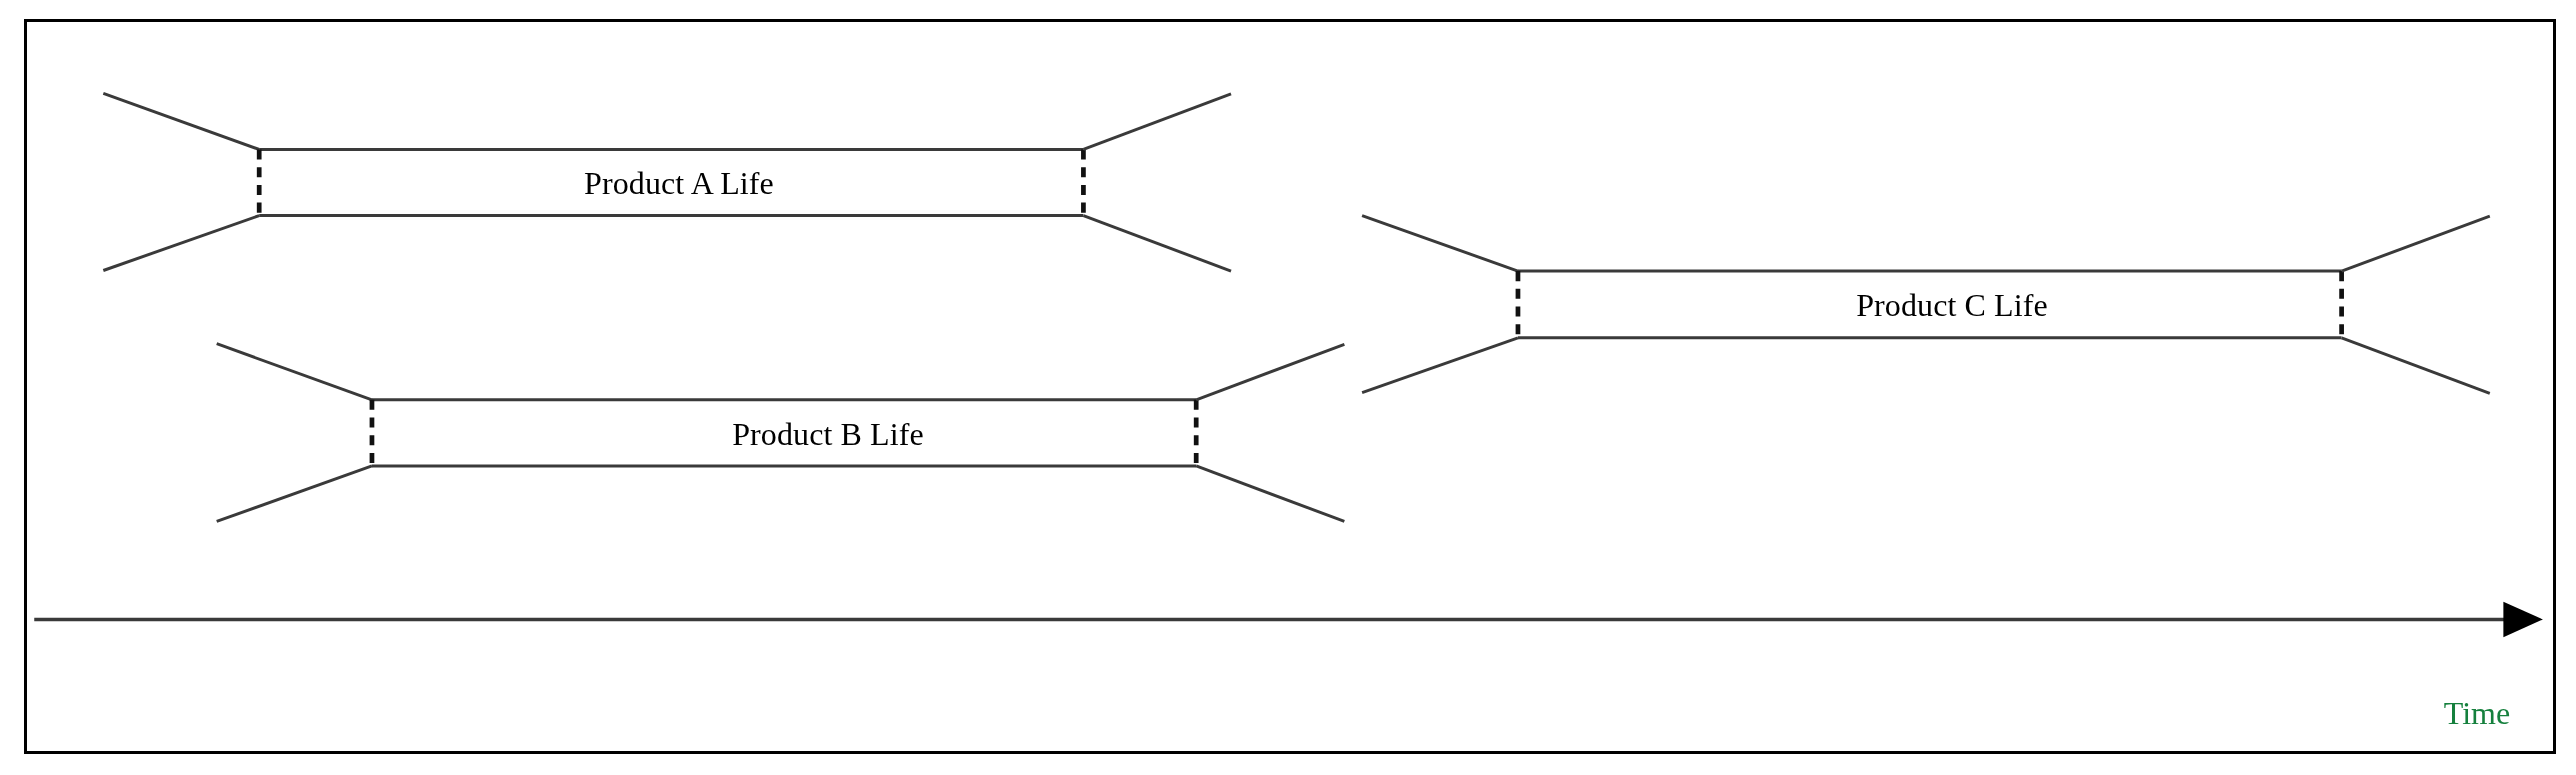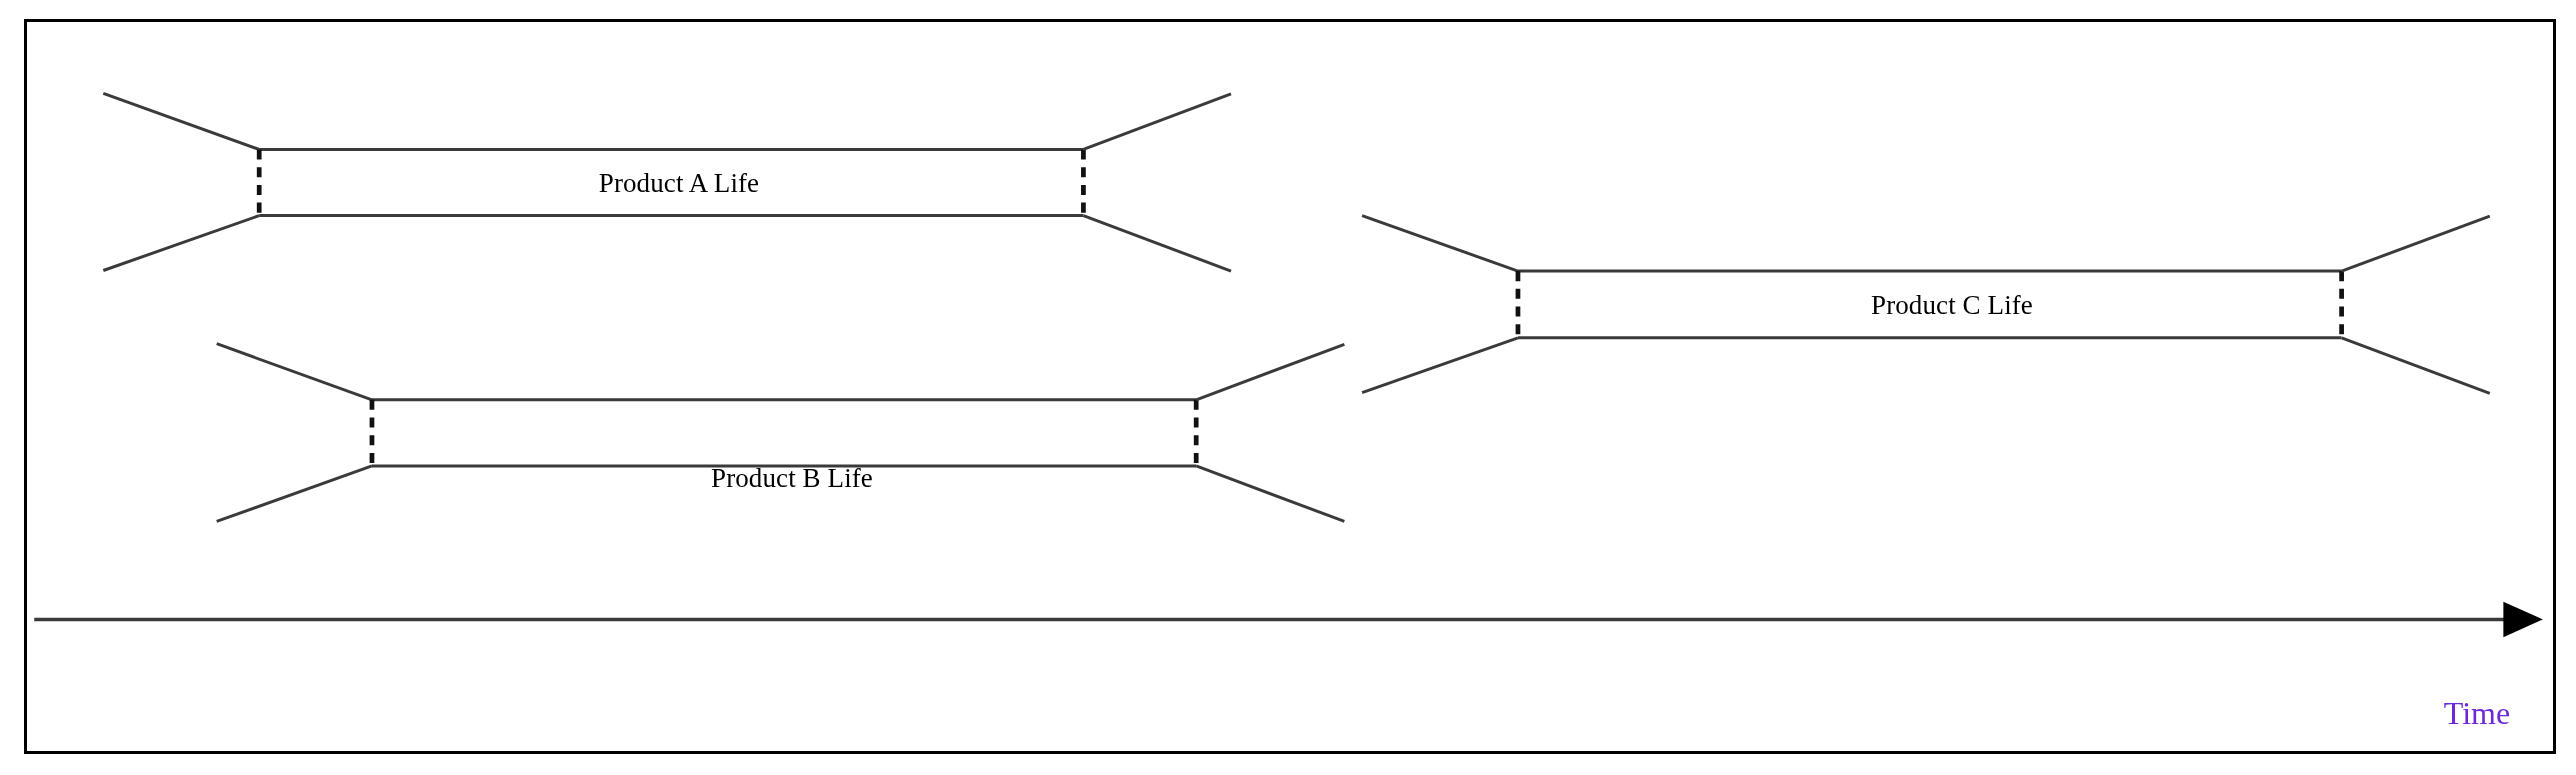--- a/index.html
+++ b/index.html
@@ -30,32 +30,32 @@
   #canvas {
     position: absolute;
     left: 0;
     top: 0;
     width: 2576px;
     height: 776px;
   }
   .lifeline-label {
     position: absolute;
     font-family: "Liberation Serif", "DejaVu Serif", serif;
-    font-size: 27px;
+    font-size: 32px;
     color: #000000;
     white-space: nowrap;
     text-align: right;
     transform: translate(-50%, -50%);
     letter-spacing: 0.1px;
   }
   #axis-label {
     position: absolute;
     font-family: "Liberation Serif", "DejaVu Serif", serif;
     font-size: 32px;
-    color: #6d28d9;
+    color: #15803d;
     white-space: nowrap;
     transform: translate(-50%, -50%);
   }
 </style>
 </head>
 <body>
 
 <div id="page">
 
   <div id="frame"></div>
@@ -96,20 +96,20 @@
     </g>
 
     <g>
       <line x1="58" y1="1049" x2="4255" y2="1049" stroke="#3a3a3a" stroke-width="6"></line>
       <polygon points="4307,1049 4240,1019 4240,1079" fill="#000000"></polygon>
     </g>
   </svg>
 
   <div class="lifeline-label" style="left:679px; top:183px;">Product A Life</div>
 
-  <div class="lifeline-label" style="left:792px; top:434px;margin-top:44px;">Product B Life</div>
+  <div class="lifeline-label" style="left:828px; top:434px;">Product B Life</div>
 
   <div class="lifeline-label" style="left:1938px; top:305px;margin-left:14px;">Product C Life</div>
 
   <div id="axis-label" style="left:2477px; top:713px;">Time</div>
 
 </div>
 
 
 </body></html>

